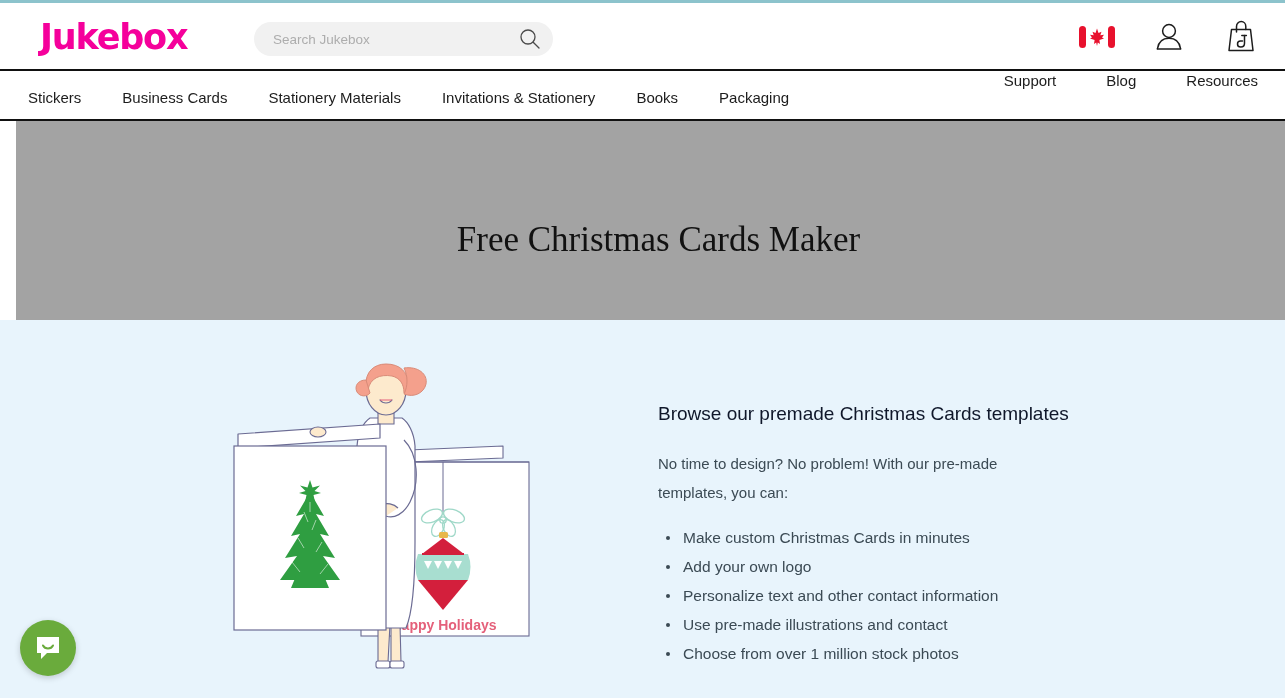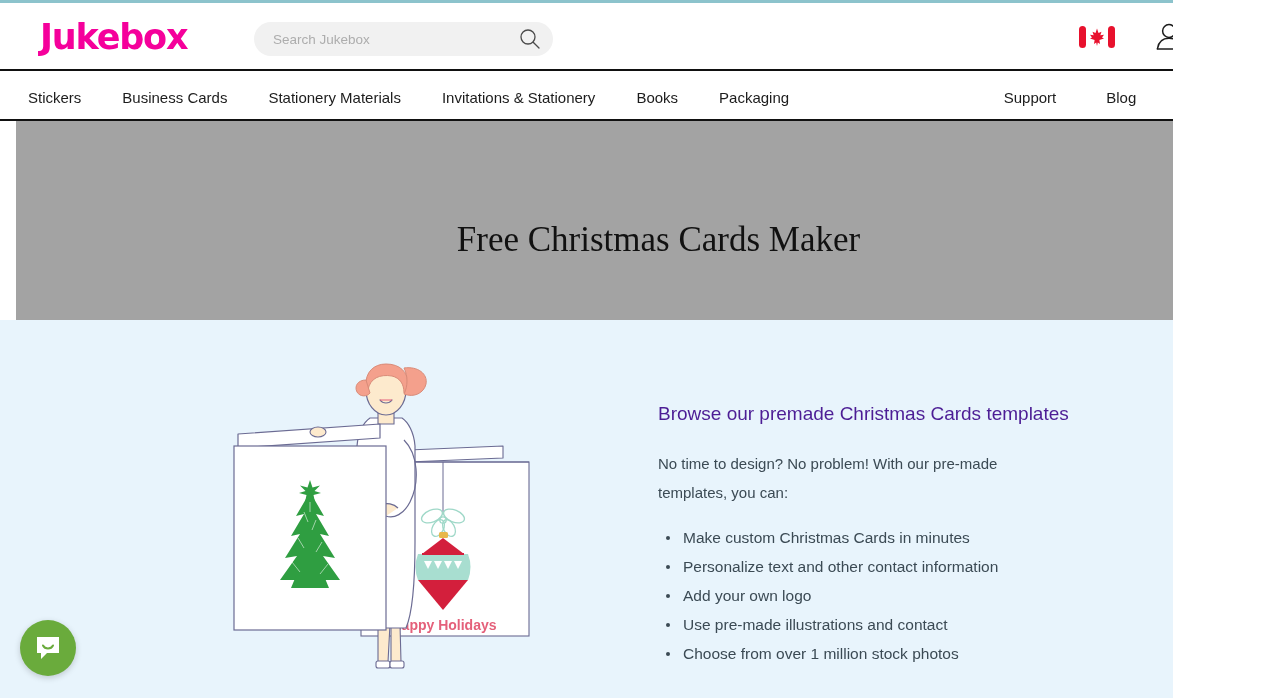--- a/index.html
+++ b/index.html
@@ -4,21 +4,21 @@
 <title>Free Christmas Cards Maker</title>
 <style>
   * { box-sizing: border-box; margin: 0; padding: 0; }
   html, body {
     width: 1285px; height: 698px;
     overflow: hidden;
     background: #ffffff;
     font-family: "Liberation Sans", sans-serif;
     -webkit-font-smoothing: antialiased;
   }
-  #page { position: relative; width: 1173px; height: 698px; overflow: hidden; }
+  #page { position: relative; width: 1285px; height: 698px; overflow: hidden; }
 
   
   .top-rule {
     position: absolute; top: 0; left: 0; width: 1285px; height: 3px;
     background: #8cc3cc;
   }
 
   
   .header {
     position: absolute; top: 3px; left: 0; width: 1285px; height: 68px;
@@ -59,21 +59,21 @@
   }
   .hicon { width: 44px; height: 44px; display: flex; align-items: center; justify-content: center; cursor: pointer; }
 
   
   .nav {
     position: absolute; top: 73px; left: 0; width: 1285px; height: 48px;
     background: #ffffff;
     border-bottom: 2px solid #111111;
   }
   .nav-left { position: absolute; left: 28px; top: 0; height: 48px; display: flex; align-items: center; gap: 41px; }
-  .nav-right { position: absolute; right: 27px; top: 0; height: 48px; display: flex; align-items: center; gap: 50px; }
+  .nav-right { position: absolute; right: 27px; top: 0; height: 48px; display: flex; align-items: flex-start; gap: 50px; }
   .nav-item {
     font-size: 15px; color: #1c1c1c; cursor: pointer;
     font-family: "Liberation Sans", sans-serif;
     white-space: nowrap; line-height: 1;
   }
 
   
   .hero-white {
     position: absolute; top: 121px; left: 16px; width: 1285px; height: 199px;
     background: #a3a3a3;
@@ -90,21 +90,21 @@
     position: absolute; top: 320px; left: 0; width: 1285px; height: 378px;
     background: #e8f4fc;
   }
 
   
   .illus { position: absolute; left: 228px; top: 42px; width: 350px; height: 320px; }
 
   
   .col-right { position: absolute; left: 658px; top: 82px; width: 430px; }
   .col-title {
-    font-size: 19px; color: #4c1d95; font-weight: 400;
+    font-size: 19px; color: #0f172a; font-weight: 400;
     line-height: 1.3; margin-bottom: 22px;
     font-family: "Liberation Sans", sans-serif;
   }
   .col-para {
     font-size: 15px; color: #3b4a54; line-height: 1.95;
     margin-bottom: 16px; max-width: 400px;
     font-family: "Liberation Sans", sans-serif;
   }
   .col-list { list-style: none; margin: 4px; padding: 0; }
   .col-list li {
@@ -276,22 +276,22 @@
           <line x1="82" y1="140" x2="82" y2="150"></line>
         </g>
       </svg>
     </div>
 
     <div class="col-right">
       <div class="col-title">Browse our premade Christmas Cards templates</div>
       <div class="col-para">No time to design? No problem! With our pre-made templates, you can:</div>
       <ul class="col-list">
         <li>Make custom Christmas Cards in minutes</li>
+        <li>Add your own logo</li>
         <li>Personalize text and other contact information</li>
-        <li>Add your own logo</li>
         <li>Use pre-made illustrations and contact</li>
         <li>Choose from over 1 million stock photos</li>
       </ul>
     </div>
   </div>
 
   <button class="chat-btn">
     <svg width="28" height="28" viewBox="0 0 28 28">
       <path d="M3 3 L25 3 L25 19 L13 19 L7 25 L7 19 L3 19 Z" fill="#ffffff"></path>
       <path d="M9 11.5 C11 15.5 17 15.5 19 11.5" fill="none" stroke="#6aab3c" stroke-width="2" stroke-linecap="round"></path>

